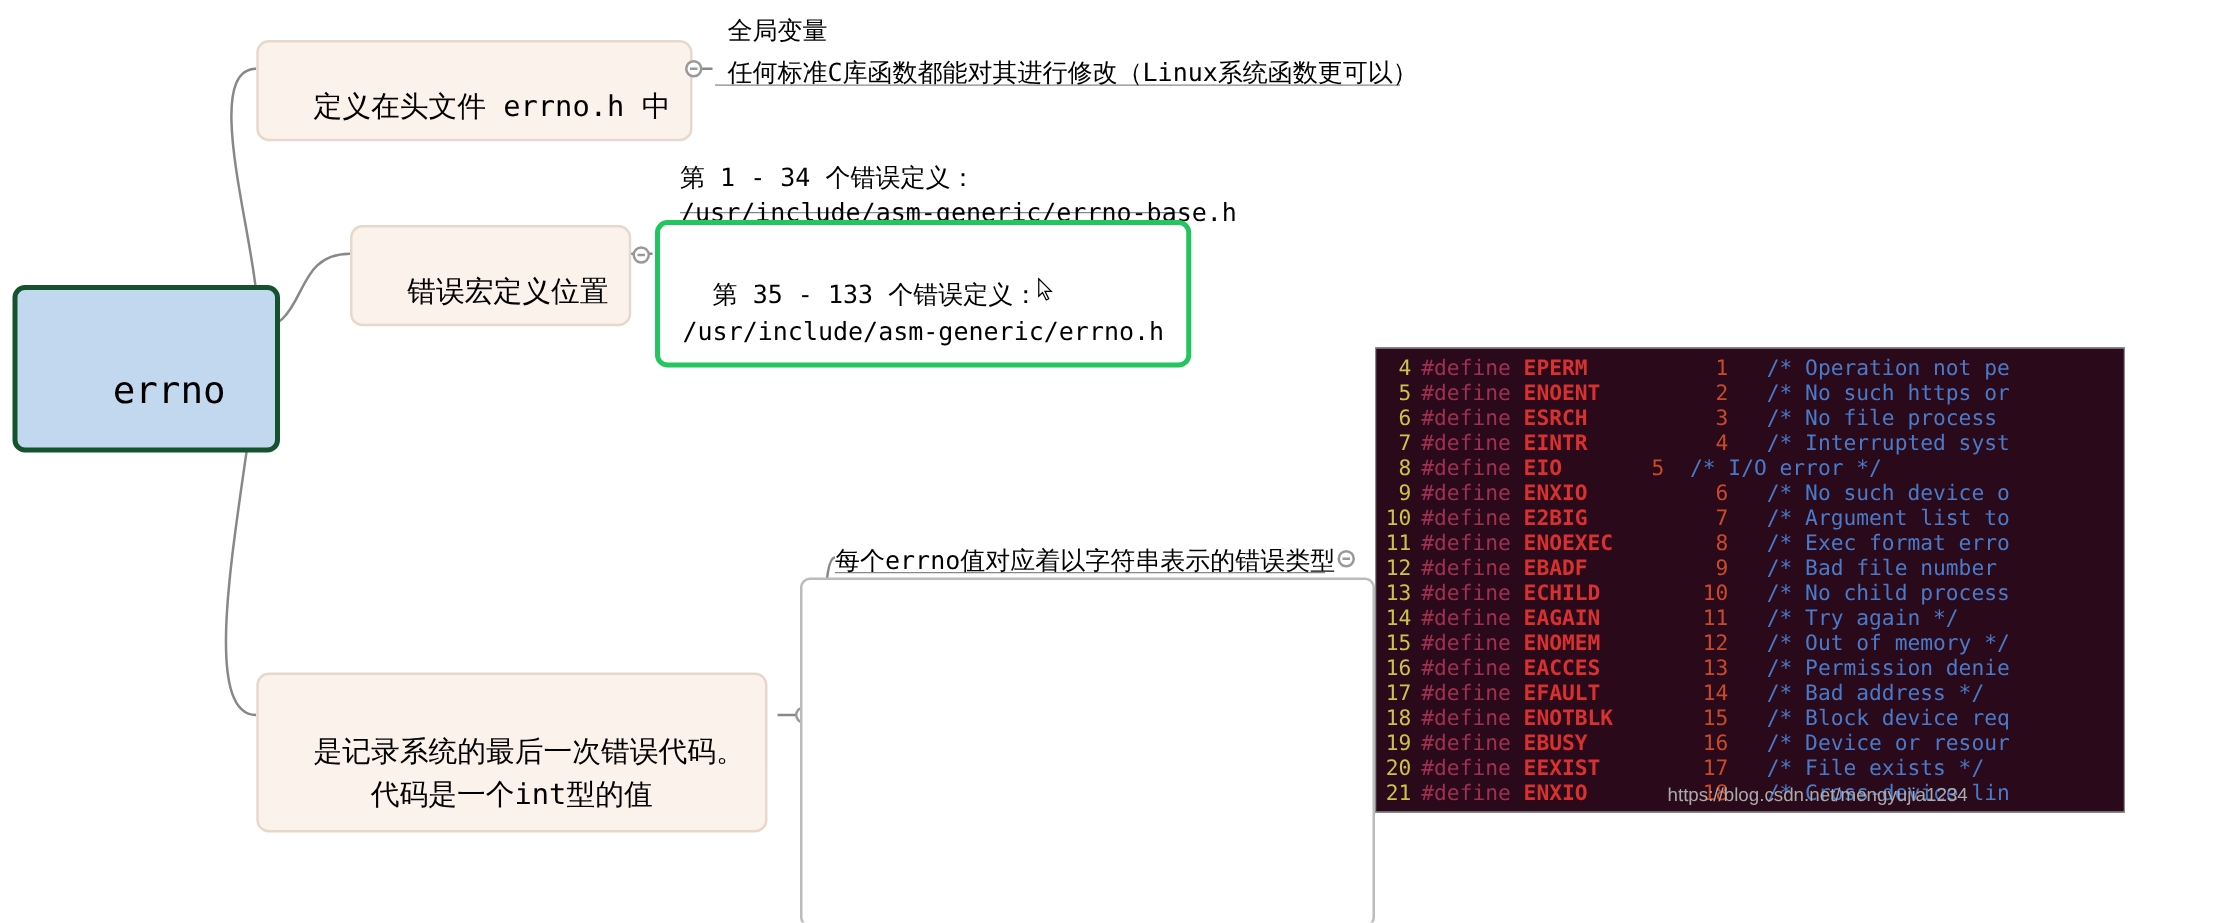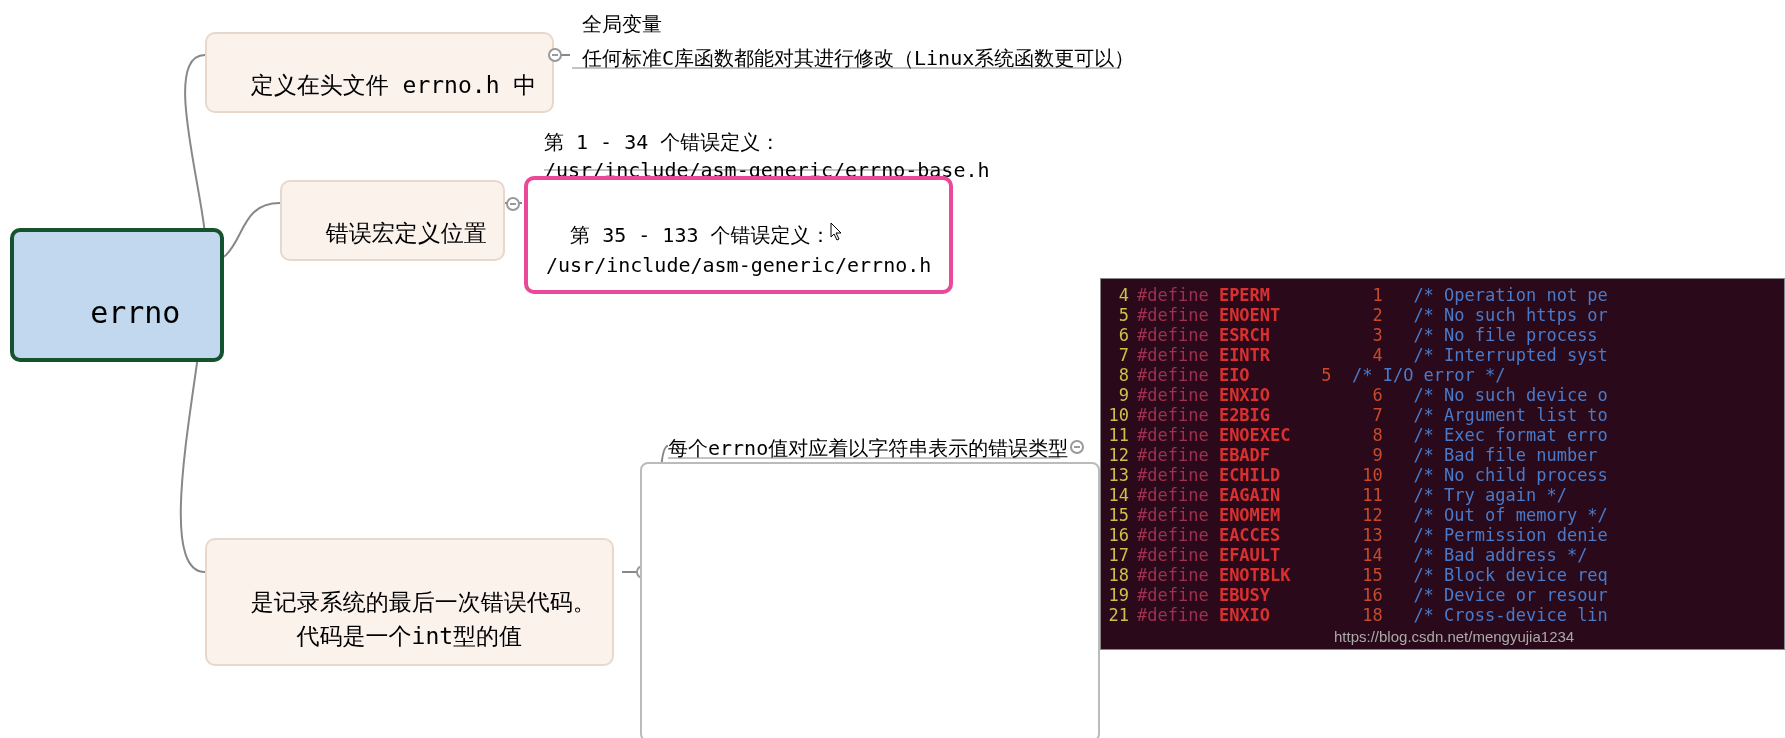--- a/index.html
+++ b/index.html
@@ -32,21 +32,21 @@
       font-size: 23px;
     }
     .child-label {
       position: absolute;
       font-size: 20px;
       line-height: 1.4;
       white-space: pre;
     }
     .selected-box {
       position: absolute;
-      border: 4px solid #ec4899;
+      border: 4px solid #22c55e;
       border-radius: 10px;
       padding: 10px 18px;
       font-size: 20px;
       line-height: 1.5;
       white-space: pre;
       background: #ffffff;
     }
     .toggle-circle {
       position: absolute;
       width: 14px;
@@ -156,35 +156,36 @@
 
 <div class="node primary-node" style="left:205px; top:538px; line-height:1.5;">
   <span>是记录系统的最后一次错误代码。
 代码是一个int型的值</span>
 </div>
 <div class="toggle-circle" style="left:636px; top:565px;"></div>
 <div class="child-label" style="left:668px; top:434px;">每个errno值对应着以字符串表示的错误类型</div>
 <div class="toggle-circle" style="left:1070px; top:440px;"></div>
 <div class="partial-box" style="left:640px; top:462px; width:460px; height:280px;"></div>
 
-<div class="terminal" style="left:1100px; top:278px; width:685px; height:372px;">
+<div class="terminal" style="left:1100px; top:278px; width:600px; height:372px;">
   <div id="term-rows">
       <div class="term-row"><span class="lnum">4</span><span class="kw">#define </span><span class="mac">EPERM   </span><span class="num">       1   </span><span class="cmt">/* Operation not pe</span></div>
       <div class="term-row"><span class="lnum">5</span><span class="kw">#define </span><span class="mac">ENOENT  </span><span class="num">       2   </span><span class="cmt">/* No such https or </span></div>
       <div class="term-row"><span class="lnum">6</span><span class="kw">#define </span><span class="mac">ESRCH   </span><span class="num">       3   </span><span class="cmt">/* No file process </span></div>
       <div class="term-row"><span class="lnum">7</span><span class="kw">#define </span><span class="mac">EINTR   </span><span class="num">       4   </span><span class="cmt">/* Interrupted syst</span></div>
       <div class="term-row"><span class="lnum">8</span><span class="kw">#define </span><span class="mac">EIO     </span><span class="num">  5  </span><span class="cmt">/* I/O error */</span></div>
       <div class="term-row"><span class="lnum">9</span><span class="kw">#define </span><span class="mac">ENXIO   </span><span class="num">       6   </span><span class="cmt">/* No such device o</span></div>
       <div class="term-row"><span class="lnum">10</span><span class="kw">#define </span><span class="mac">E2BIG   </span><span class="num">       7   </span><span class="cmt">/* Argument list to</span></div>
       <div class="term-row"><span class="lnum">11</span><span class="kw">#define </span><span class="mac">ENOEXEC </span><span class="num">       8   </span><span class="cmt">/* Exec format erro</span></div>
       <div class="term-row"><span class="lnum">12</span><span class="kw">#define </span><span class="mac">EBADF   </span><span class="num">       9   </span><span class="cmt">/* Bad file number </span></div>
       <div class="term-row"><span class="lnum">13</span><span class="kw">#define </span><span class="mac">ECHILD  </span><span class="num">      10   </span><span class="cmt">/* No child process</span></div>
       <div class="term-row"><span class="lnum">14</span><span class="kw">#define </span><span class="mac">EAGAIN  </span><span class="num">      11   </span><span class="cmt">/* Try again */</span></div>
       <div class="term-row"><span class="lnum">15</span><span class="kw">#define </span><span class="mac">ENOMEM  </span><span class="num">      12   </span><span class="cmt">/* Out of memory */</span></div>
       <div class="term-row"><span class="lnum">16</span><span class="kw">#define </span><span class="mac">EACCES  </span><span class="num">      13   </span><span class="cmt">/* Permission denie</span></div>
       <div class="term-row"><span class="lnum">17</span><span class="kw">#define </span><span class="mac">EFAULT  </span><span class="num">      14   </span><span class="cmt">/* Bad address */</span></div>
       <div class="term-row"><span class="lnum">18</span><span class="kw">#define </span><span class="mac">ENOTBLK </span><span class="num">      15   </span><span class="cmt">/* Block device req</span></div>
       <div class="term-row"><span class="lnum">19</span><span class="kw">#define </span><span class="mac">EBUSY   </span><span class="num">      16   </span><span class="cmt">/* Device or resour</span></div>
+      <div class="term-row"><span class="lnum">20</span><span class="kw">#define </span><span class="mac">EEXIST  </span><span class="num">      17   </span><span class="cmt">/* File exists */</span></div>
       <div class="term-row"><span class="lnum">21</span><span class="kw">#define </span><span class="mac">ENXIO   </span><span class="num">      18   </span><span class="cmt">/* Cross-device lin</span></div>
     </div>
 </div>
 
 <div class="watermark" style="left:1334px; top:628px;">https://blog.csdn.net/mengyujia1234</div>
 
 </body></html>

